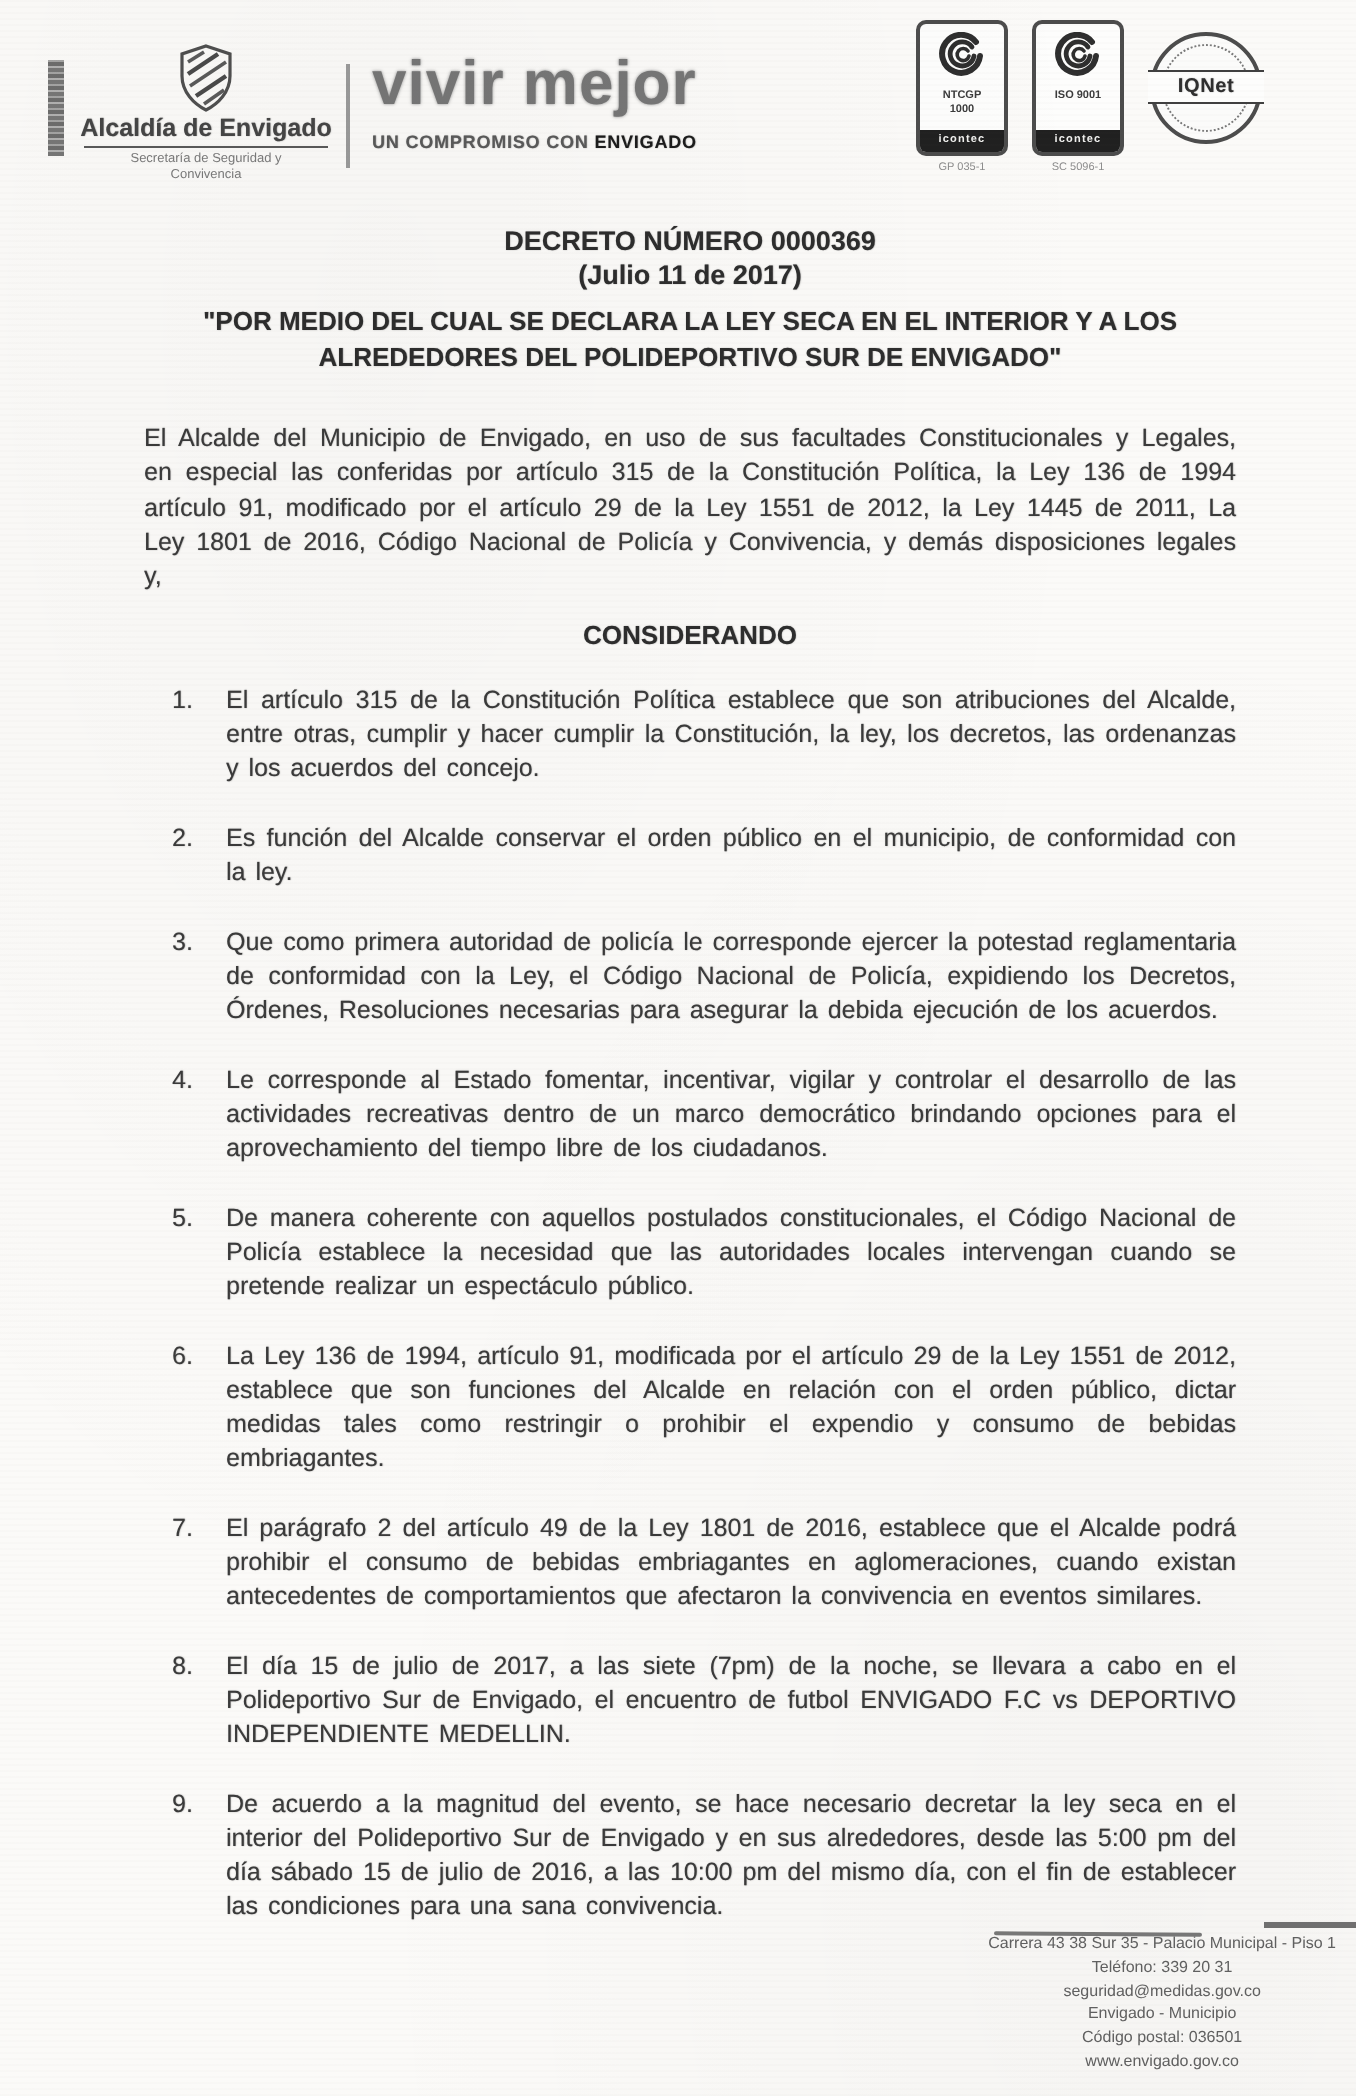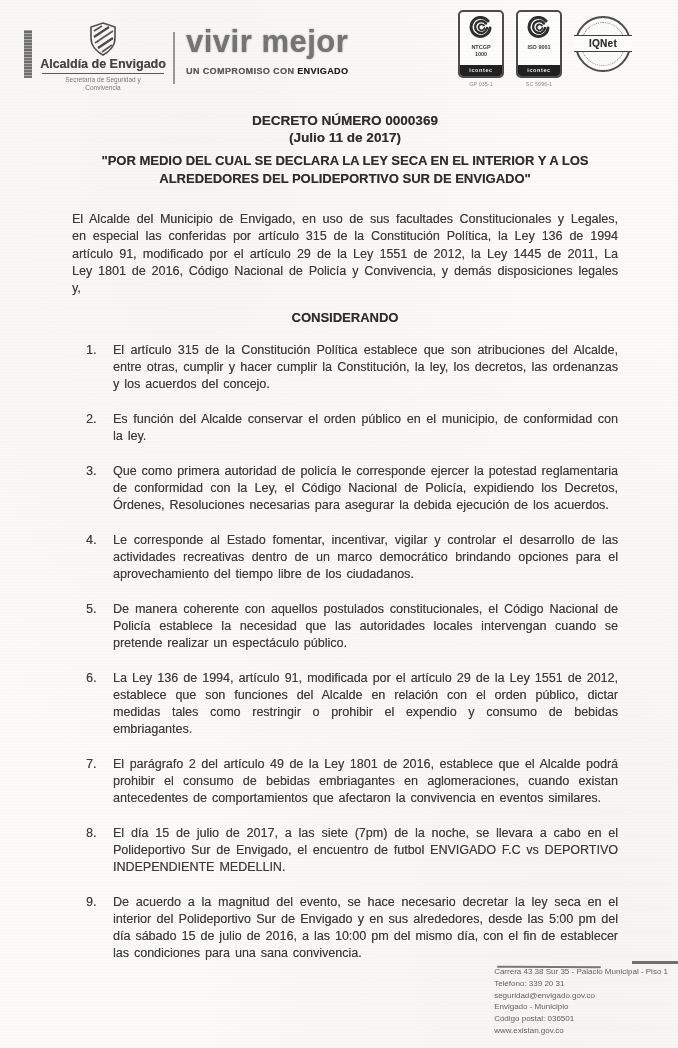--- a/index.html
+++ b/index.html
@@ -55,21 +55,21 @@
   .title-block { text-align:center; font-weight:bold; font-size:13.5px; line-height:17px; margin-top:7px; color:#2d2d2d; }
   .subject { text-align:center; font-weight:bold; font-size:13px; line-height:17.5px; margin:6px auto 0; max-width:532px; color:#2d2d2d; }
   .intro { margin-top:24px; text-align:justify; font-size:12.5px; line-height:17.3px; word-spacing:2px; }
   .considerando { text-align:center; font-weight:bold; font-size:13px; color:#2d2d2d; margin-top:4px; }
   .items { margin-top:17px; padding-left:14px; }
   .item { display:flex; margin-bottom:18px; font-size:12.5px; line-height:17px; }
   .item-num { width:27px; flex:none; }
   .item-text { flex:1; text-align:justify; word-spacing:1.5px; }
 
   
-  .footer { position:absolute; top:966px; right:10px; z-index:9; text-align:left;
+  .footer { position:absolute; top:966px; right:10px; z-index:9; text-align:center;
             font-size:8px; line-height:11.8px; color:#606060; text-shadow:none; }
   .pen1 { position:absolute; left:497px; top:966px; width:104px; height:2px; background:#575757;
           transform:rotate(0.4deg); border-radius:2px; opacity:.8; z-index:9; }
   .pen2 { position:absolute; left:632px; top:961px; width:46px; height:2.5px; background:#4e4e4e; opacity:.8; z-index:9; }
 </style>
 </head>
 <body>
 
 <div class="header">
   <div class="stamp"></div>
@@ -196,17 +196,17 @@
     </div>
   </div>
 </div>
 
 <div class="pen1"></div>
 <div class="pen2"></div>
 
 <div class="footer">
   <div>Carrera 43 38 Sur 35 - Palacio Municipal - Piso 1</div>
   <div>Teléfono: 339 20 31</div>
-  <div>seguridad@envigado.gov.co</div>
+  <div>seguridad@medidas.gov.co</div>
   <div>Envigado - Municipio</div>
   <div>Código postal: 036501</div>
-  <div>www.existan.gov.co</div>
+  <div>www.envigado.gov.co</div>
 </div>
 
 </body></html>

